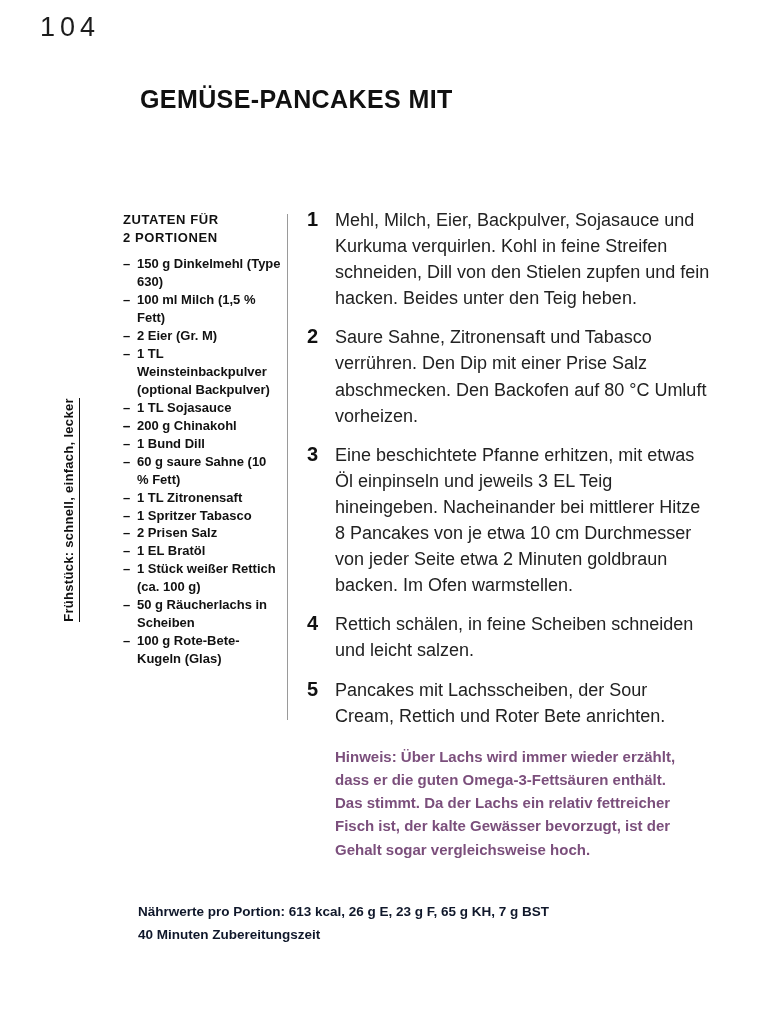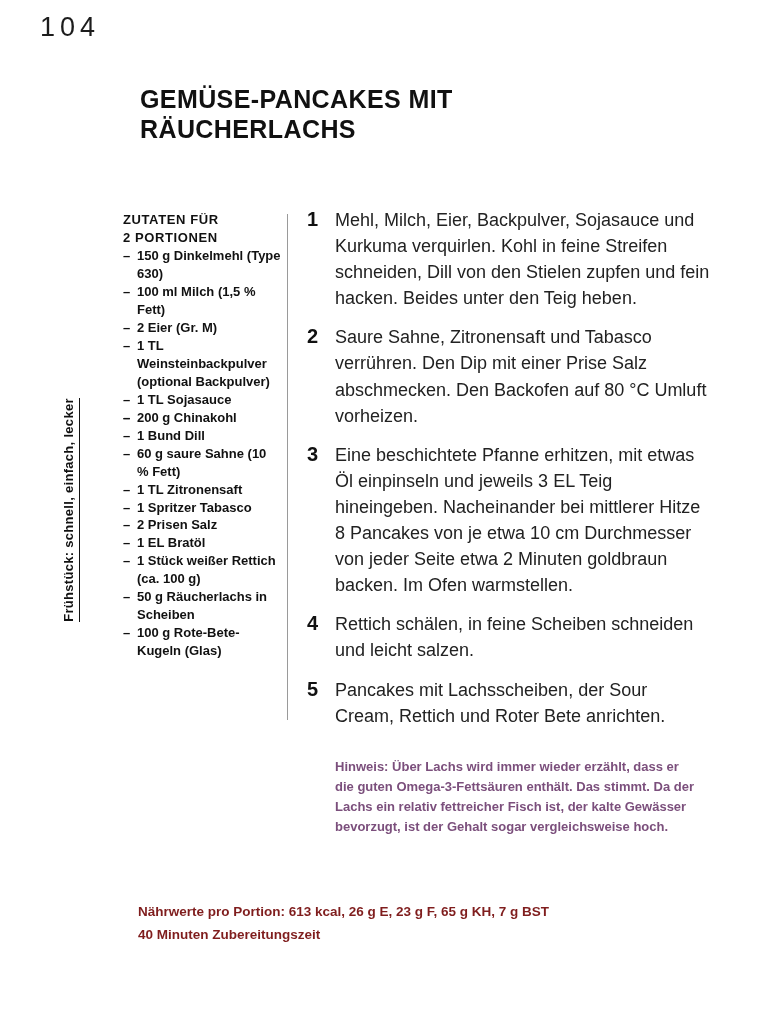--- a/index.html
+++ b/index.html
@@ -56,20 +56,21 @@
     left: 123px;
     top: 211px;
     width: 158px;
     box-sizing: border-box;
   }
   .ing-heading {
     font-size: 13px;
     font-weight: 800;
     letter-spacing: 0.6px;
     line-height: 1.4;
+    margin-bottom: 8px;
     color: #111111;
   }
   .ing-list { list-style: none; margin: 0; padding: 0; }
   .ing-list li {
     position: relative;
     padding-left: 14px;
     font-size: 13px;
     font-weight: 700;
     line-height: 1.38;
     color: #111111;
@@ -100,48 +101,47 @@
     color: #111111;
   }
   .step-text {
     margin: 0;
     font-size: 18px;
     font-weight: 400;
     line-height: 1.45;
     color: #222222;
   }
   .note {
-    margin-top: 28px;
+    margin-top: 16px;
     margin-left: 28px;
     width: 362px;
-    font-size: 13px;
+    font-size: 15px;
     font-weight: 700;
     line-height: 1.55;
     color: #7b4f7c;
   }
   .footer {
     position: absolute;
     left: 138px;
     top: 901px;
     font-size: 13.5px;
     font-weight: 700;
     line-height: 1.7;
-    color: #7f1d1d;
+    color: #0f172a;
   }
 </style>
 </head>
 <body>
 
 <div class="page">
 
   <div class="page-number">104</div>
 
   <div class="title">
     <div>GEMÜSE-PANCAKES MIT</div>
-    <div>RÄUCHERLACHS</div>
   </div>
 
   <div class="sidebar-rot">
     <span>Frühstück: schnell, einfach, lecker</span>
   </div>
 
   <div class="ingredients">
     <div class="ing-heading">
       <div>ZUTATEN FÜR</div>
       <div>2 PORTIONEN</div>

